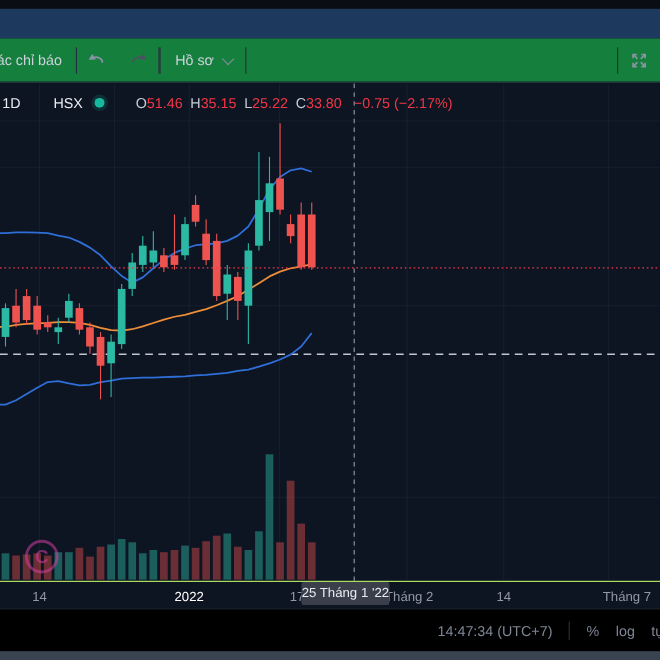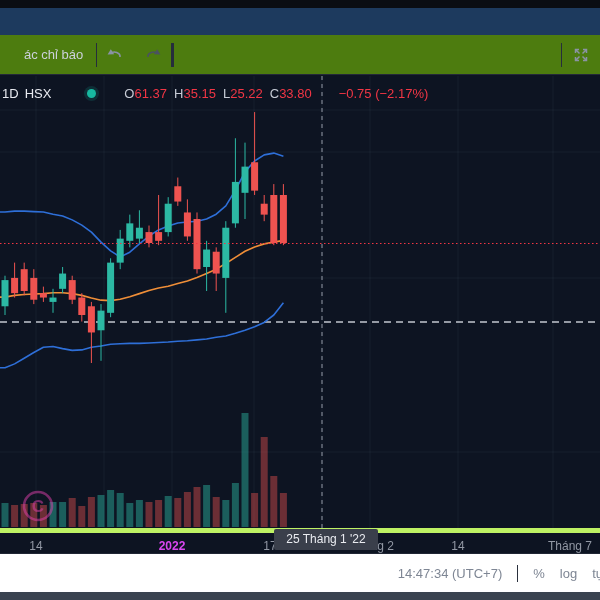--- a/index.html
+++ b/index.html
@@ -7,57 +7,57 @@
     width:600px;height:600px;position:relative;overflow:hidden;
     background:#0d1422;
     font-family:"Liberation Sans","DejaVu Sans",sans-serif;
     -webkit-font-smoothing:antialiased;
   }
   
   .top-strip{position:absolute;left:0;top:0;width:600px;height:8px;background:#0a0d13;}
   .navbar{position:absolute;left:0;top:8px;width:600px;height:27px;}
   .toolbar{
     position:absolute;left:0;top:35px;width:600px;height:40px;box-sizing:border-box;
-    background:#4d7c0f;border-bottom:1px solid #232938;
-    display:flex;align-items:center;color:#ccd1db;font-size:13px;padding-left:27px;
+    background:#15803d;border-bottom:1px solid #232938;
+    display:flex;align-items:center;color:#ccd1db;font-size:13px;
   }
   .tb-item{display:flex;align-items:center;gap:7px;padding:0 13px;height:100%;cursor:pointer;white-space:nowrap;}
   .tb-item.first{padding-left:0;margin-left:-3px;}
   .tb-sep{width:1px;height:24px;background:#262d3c;flex:0 0 1px;}
   .tb-spacer{flex:1;}
   .chev{width:7px;height:7px;border-right:1.6px solid #868d9b;border-bottom:1.6px solid #868d9b;
         transform:rotate(45deg) translateY(-2px);display:inline-block;}
   .icon-btn{display:flex;align-items:center;justify-content:center;padding:0 10px;height:100%;cursor:pointer;}
   
   #chart-svg{position:absolute;left:0;top:0;width:600px;height:600px;}
   .ohlc-row{
     position:absolute;left:2px;top:84px;height:18px;display:flex;align-items:center;
     font-size:13px;color:#ced3dc;white-space:nowrap;
   }
-  .sym-interval{color:#e8eaf0;margin-right:6px;}
-  .sym-exch{color:#e8eaf0;margin-right:36px;}
+  .sym-interval{color:#e8eaf0;margin-right:30px;}
+  .sym-exch{color:#e8eaf0;margin-right:11px;}
   .status-dot{width:9px;height:9px;border-radius:50%;margin-right:28px;
     box-shadow:0 0 0 3px rgba(23,184,160,0.16);}
   .ohlc-pair{margin-right:7px;}
   .ohlc-pair .lbl{color:#c7ccd6;}
   .ohlc-pair .val{color:#f23645;}
-  .ohlc-change{color:#f23645;margin-left:20px;text-align:center;}
+  .ohlc-change{color:#f23645;margin-left:4px;text-align:center;}
   
   .xaxis{position:absolute;left:0;top:528px;width:600px;height:25px;box-sizing:border-box;
-    border-top:5px solid #bef264;}
+    border-top:1px solid #bef264;}
   .tick{position:absolute;top:6px;transform:translateX(-50%);font-size:12px;color:#9298a4;white-space:nowrap;}
-  .tick.major{color:#d946ef;font-weight:bold;}
+  .tick.major{color:#ffffff;font-weight:normal;}
   .crosshair-tooltip{
-    position:absolute;top:529px;height:21px;width:104px;line-height:21px;text-align:center;
+    position:absolute;top:529px;height:21px;width:80px;line-height:21px;text-align:center;
     background:#3a3f4b;color:#e9ebf0;font-size:12px;border-radius:2px;white-space:nowrap;z-index:5;
   }
   
   .statusbar{
     position:absolute;left:0;top:553px;width:600px;height:39px;box-sizing:border-box;
-    background:#ffffff;border-top:1px solid #202634;
+    background:#000000;border-top:1px solid #202634;
     display:flex;align-items:center;justify-content:flex-end;column-gap:15px;
     font-size:13px;color:#7e8694;
   }
   .sb-item{cursor:pointer;}
   .sb-sep{width:1px;height:17px;background:#2a303d;}
   .sb-auto{margin-right:-37px;}
   .footer-strip{position:absolute;left:0;top:592px;width:600px;height:8px;background:#3a4350;}
 </style>
 </head>
 <body>
@@ -198,40 +198,44 @@
     </svg>
   </div>
   <div class="icon-btn">
     <svg width="17" height="13" viewBox="0 0 17 13">
       <path d="M13.5 5.5 A 5.5 4.5 0 0 0 4 9" fill="none" stroke="#4a5261" stroke-width="1.6"></path>
       <polygon points="13.2,1.2 16.4,6.4 9.8,6.2" fill="#4a5261"></polygon>
     </svg>
   </div>
   <div class="tb-sep"></div>
   <div class="tb-sep"></div>
+  <div class="tb-item">
+    <span>Hồ sơ</span>
+    <span class="chev"></span>
+  </div>
   <div class="tb-sep"></div>
   <div class="tb-spacer"></div>
   <div class="tb-sep"></div>
   <div class="icon-btn">
     <svg width="18" height="18" viewBox="0 0 18 18">
       <g stroke="#8b93a3" stroke-width="1.5" fill="none">
         <path d="M7 3.5 H3.5 V7 M3.5 3.5 L7.5 7.5"></path>
         <path d="M11 3.5 H14.5 V7 M14.5 3.5 L10.5 7.5"></path>
         <path d="M7 14.5 H3.5 V11 M3.5 14.5 L7.5 10.5"></path>
         <path d="M11 14.5 H14.5 V11 M14.5 14.5 L10.5 10.5"></path>
       </g>
     </svg>
   </div>
 </div>
 
 <div class="ohlc-row">
   <span class="sym-interval">1D</span>
   <span class="sym-exch">HSX</span>
   <span class="status-dot" id="status-dot" style="background: rgb(23, 184, 160);"></span>
-  <span class="ohlc-pair"><span class="lbl">O</span><span class="val">61.37</span></span>
+  <span class="ohlc-pair"><span class="lbl">O</span><span class="val">51.46</span></span>
   <span class="ohlc-pair"><span class="lbl">H</span><span class="val">35.15</span></span>
   <span class="ohlc-pair"><span class="lbl">L</span><span class="val">25.22</span></span>
   <span class="ohlc-pair"><span class="lbl">C</span><span class="val">33.80</span></span>
   <span class="ohlc-change">−0.75 (−2.17%)</span>
 </div>
 
 <div class="xaxis" id="axis-ticks">
     <span class="tick" style="left: 36px;">14</span>
     <span class="tick major" style="left: 172px;">2022</span>
     <span class="tick" style="left: 270px;">17</span>

